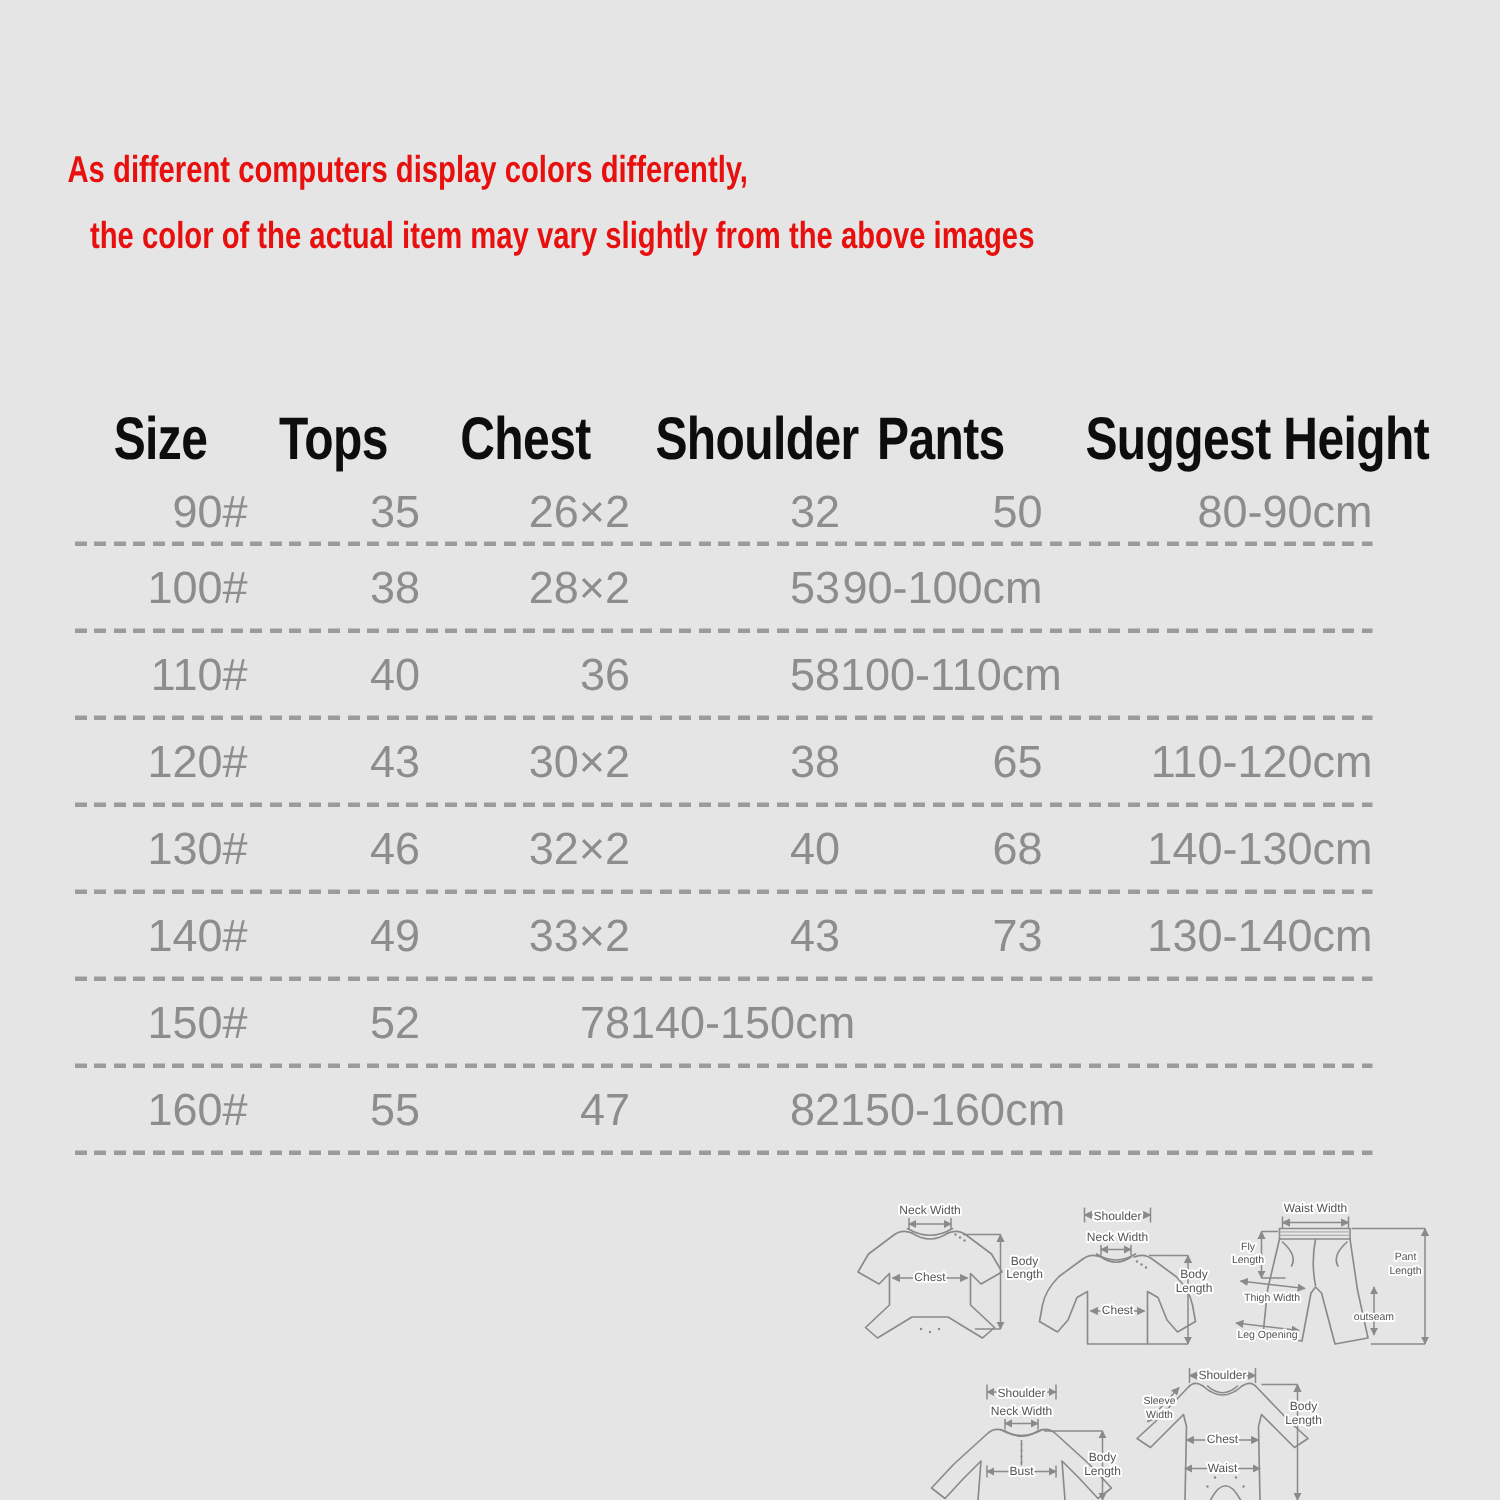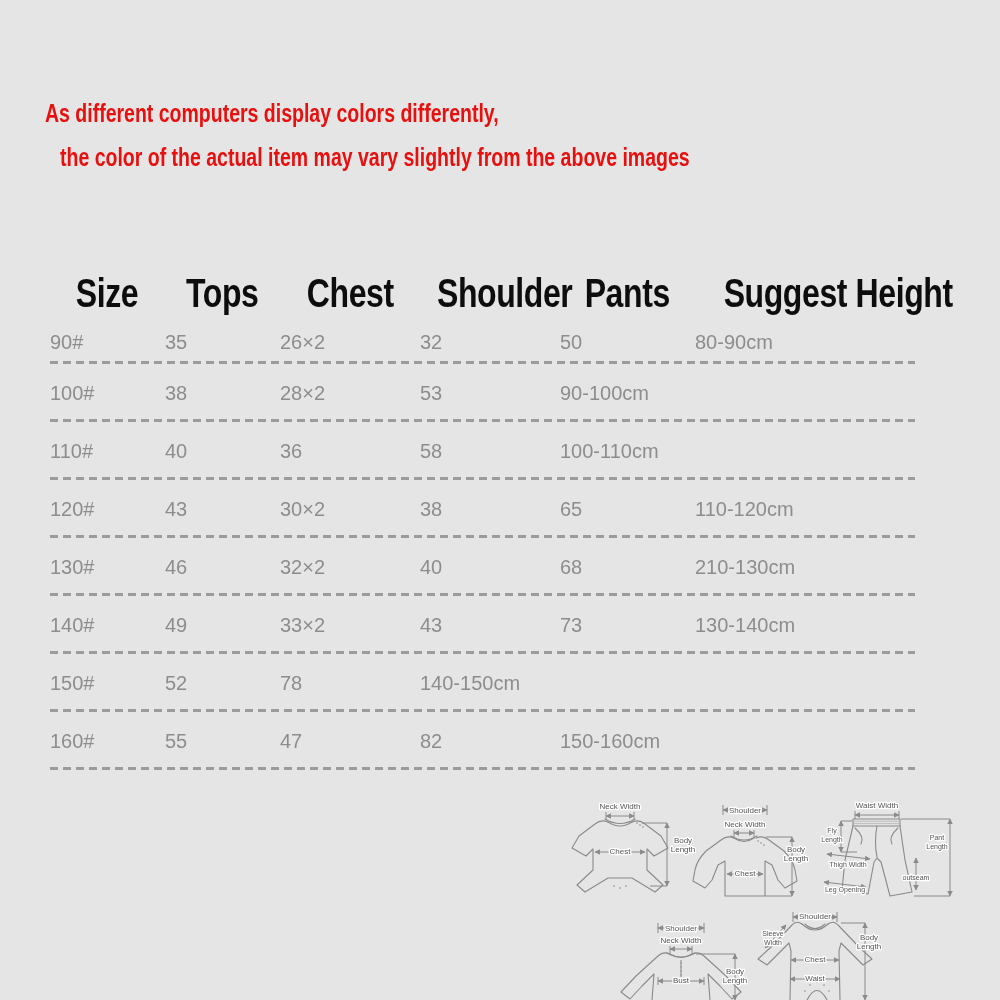--- a/index.html
+++ b/index.html
@@ -14,21 +14,21 @@
   .thead{position:absolute;left:50px;top:266px;width:865px;height:54px;display:grid;
          grid-template-columns:115px 115px 140px 140px 135px 220px;align-items:center;}
   .thead .hcell{text-align:center;color:#0d0d0d;font-weight:bold;font-size:40px;white-space:nowrap;}
   .thead .hx{display:inline-block;transform:scaleX(0.8);transform-origin:center;white-space:nowrap;letter-spacing:-0.5px;}
   .tbody{position:absolute;left:50px;top:320px;width:865px;}
   .trow{height:58px;display:grid;grid-template-columns:115px 115px 140px 140px 135px 220px;
         align-items:center;
         background-image:repeating-linear-gradient(90deg,#9b9b9b 0,#9b9b9b 8px,transparent 8px,transparent 13px);
         background-size:100% 3px;background-position:left bottom;background-repeat:no-repeat;}
   .trow.r1{height:44px;}
-  .tcell{text-align:left;color:#8d8d8d;font-size:20px;white-space:nowrap;}
+  .tcell{text-align:right;color:#8d8d8d;font-size:30px;white-space:nowrap;}
   
   .diagrams{position:absolute;left:560px;top:790px;width:440px;height:210px;}
   svg text{font-family:"Liberation Sans",sans-serif;font-size:8px;fill:#555555;text-anchor:middle;
            paint-order:stroke;stroke:#ffffff;stroke-width:2.6px;stroke-linejoin:round;}
   svg text.s7{font-size:7px;}
   svg .ln{stroke:#8a8a8a;stroke-width:1;fill:none;}
   svg .m{stroke:#8a8a8a;stroke-width:1;fill:none;marker-start:url(#ar);marker-end:url(#ar);}
   svg .bd{stroke:#8a8a8a;stroke-width:1.1;fill:none;stroke-linejoin:round;stroke-linecap:round;}
   svg .ht{stroke:#b0b0b0;stroke-width:0.8;fill:none;}
   svg circle{fill:#8a8a8a;}
@@ -84,21 +84,21 @@
       <div class="tcell">38</div>
       <div class="tcell">65</div>
       <div class="tcell">110-120cm</div>
     </div>
     <div class="trow">
       <div class="tcell">130#</div>
       <div class="tcell">46</div>
       <div class="tcell">32×2</div>
       <div class="tcell">40</div>
       <div class="tcell">68</div>
-      <div class="tcell">210-130cm</div>
+      <div class="tcell">140-130cm</div>
     </div>
     <div class="trow">
       <div class="tcell">140#</div>
       <div class="tcell">49</div>
       <div class="tcell">33×2</div>
       <div class="tcell">43</div>
       <div class="tcell">73</div>
       <div class="tcell">130-140cm</div>
     </div>
     <div class="trow">

